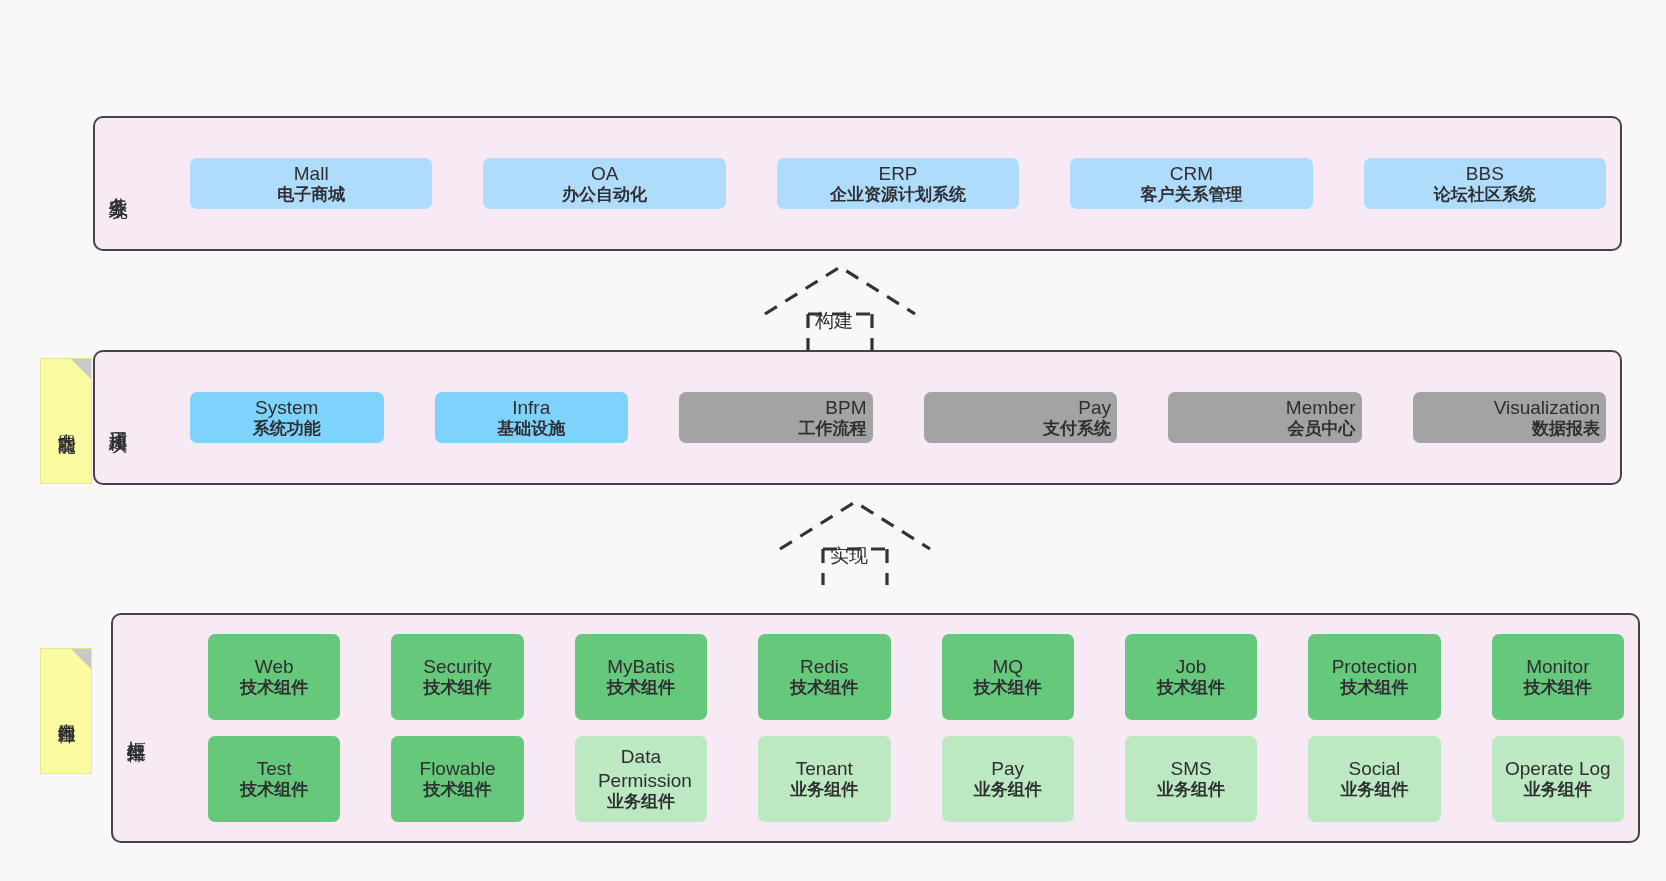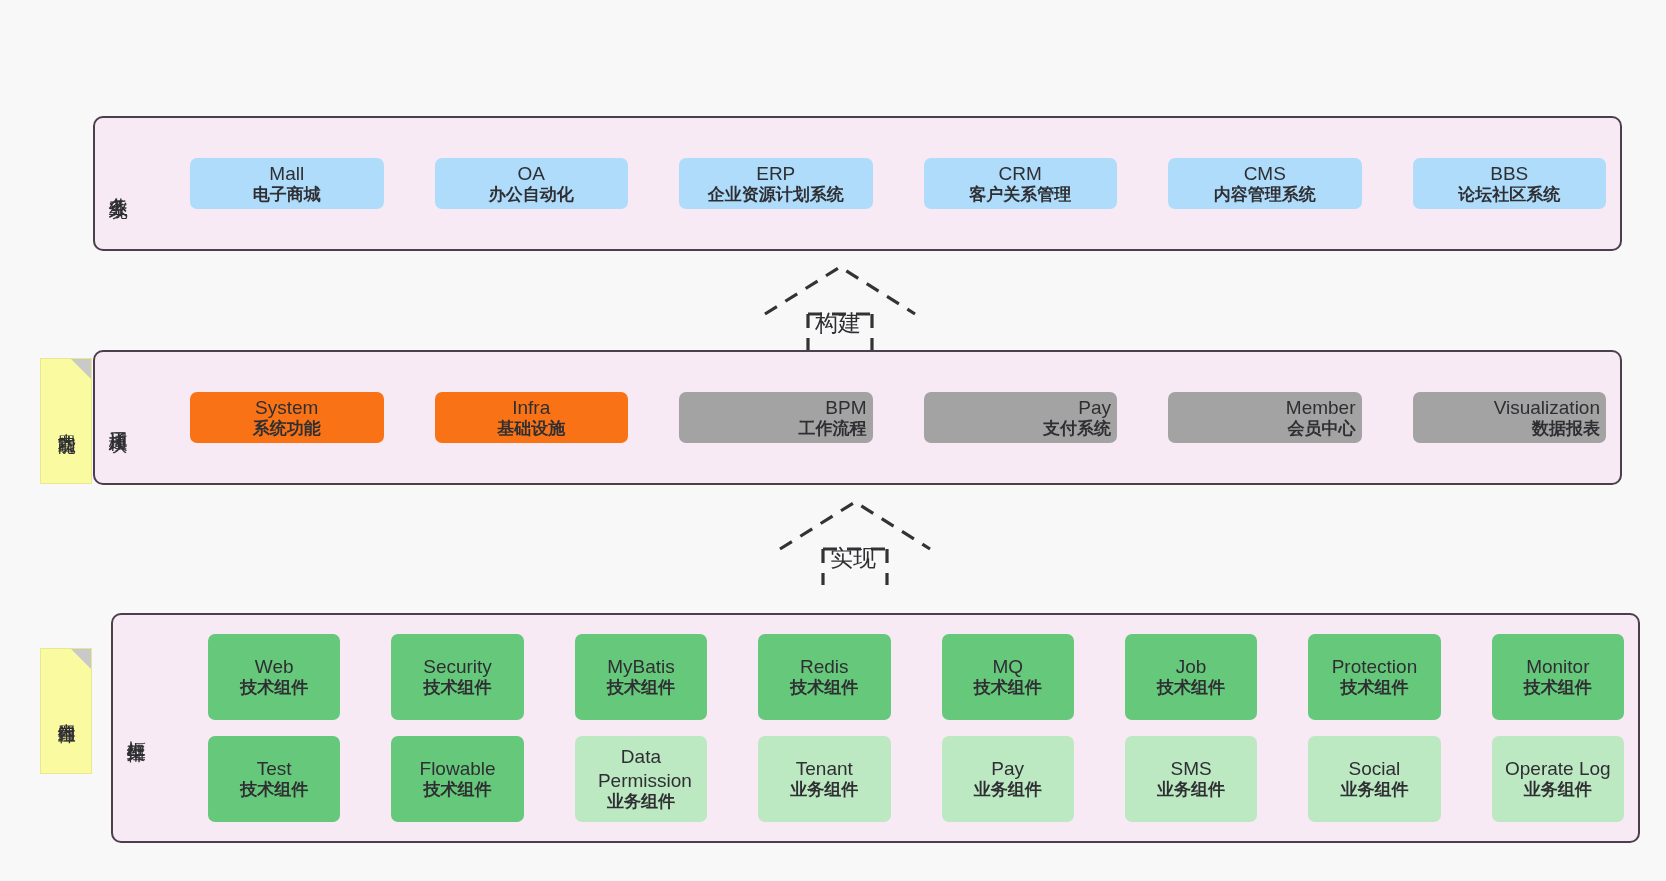--- a/index.html
+++ b/index.html
@@ -56,21 +56,21 @@
     text-align: center;
     color: #2f2f33;
     line-height: 1.22;
     padding: 4px 6px;
     margin-left: 35px;
   }
   .node .en { font-size: 19px; }
   .node .cn { font-size: 17px; font-weight: bold; }
 
   .n-blue       { background: #aedcfa; }
-  .n-red        { background: #f97316; }
+  .n-red        { background: #7dd3fc; }
   .n-pink       { background: #a3a3a3; align-items: flex-end; }
   .n-green      { background: #66c87a; }
   .n-lightgreen { background: #bce8c2; }
 
   
   .sticky {
     position: absolute;
     width: 52px;
     background: #fafaa0;
     border: 1px solid #e8e890;
@@ -91,21 +91,21 @@
     width: 0; height: 0;
     border-top: 20px solid #c9c9c9;
     border-left: 20px solid transparent;
   }
 
   
   .arrow { position: absolute; }
   .arrow svg { display: block; overflow: visible; }
   .arrow .lbl {
     position: absolute;
-    font-size: 23px;
+    font-size: 19px;
     color: #2f2f33;
     background: transparent;
     white-space: nowrap;
     text-align: center;
   }
 </style>
 </head>
 <body>
 
 <div id="canvas">
@@ -122,24 +122,20 @@
           <span class="en">OA</span>
           <span class="cn">办公自动化</span>
         </div>
         <div class="node n-blue">
           <span class="en">ERP</span>
           <span class="cn">企业资源计划系统</span>
         </div>
         <div class="node n-blue">
           <span class="en">CRM</span>
           <span class="cn">客户关系管理</span>
-        </div>
-        <div class="node n-blue">
-          <span class="en">CMS</span>
-          <span class="cn">内容管理系统</span>
         </div>
         <div class="node n-blue">
           <span class="en">BBS</span>
           <span class="cn">论坛社区系统</span>
         </div>
       </div>
     </div>
   </div>
 
   <div class="arrow" style="left:760px; top:262px; width:160px; height:88px;">

